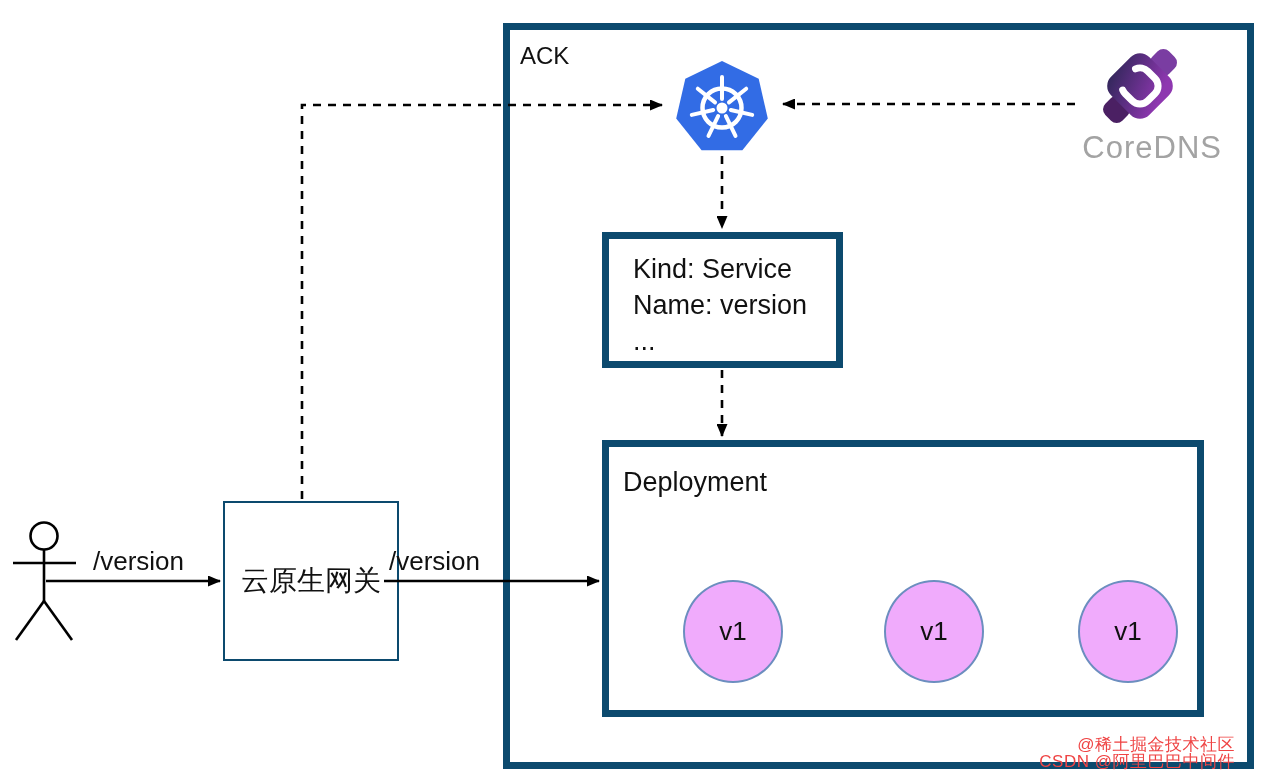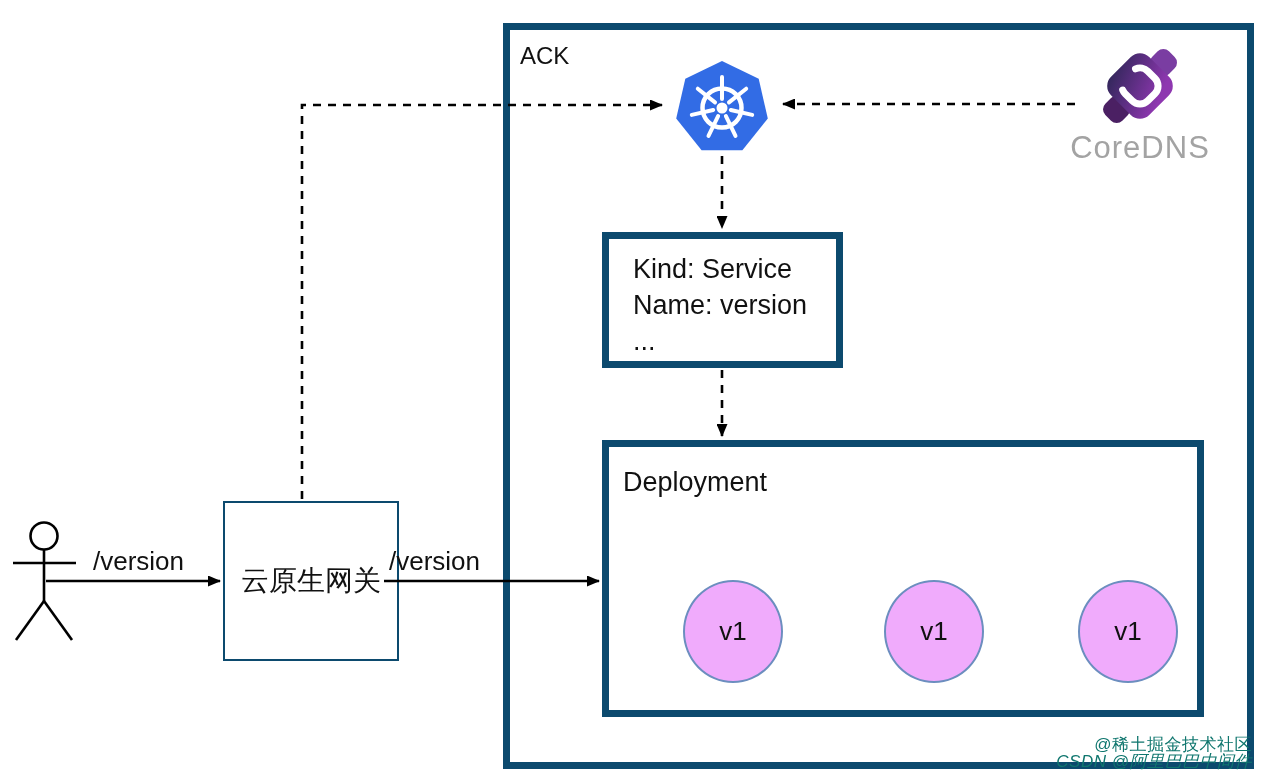--- a/index.html
+++ b/index.html
@@ -19,26 +19,26 @@
     background:#f0abfc;border:2px solid #6c8ebf;box-sizing:border-box;
     display:flex;align-items:center;justify-content:center;font-size:26px;z-index:1;}
   #pod-1{left:683px;top:580px;}
   #pod-2{left:884px;top:580px;}
   #pod-3{left:1078px;top:580px;}
   #wires{position:absolute;left:0;top:0;z-index:2;}
   .label{position:absolute;z-index:3;white-space:nowrap;}
   #ack-label{left:520px;top:42px;font-size:24px;}
   #version-label-1{left:93px;top:546px;font-size:26px;}
   #version-label-2{left:389px;top:546px;font-size:26px;}
-  #coredns-label{left:1058px;top:130px;width:164px;text-align:center;
+  #coredns-label{left:1058px;top:130px;width:164px;text-align:right;
     font-size:31px;color:#a3a3a3;letter-spacing:1px;font-weight:400;}
-  .watermark{position:absolute;right:18px;text-align:right;z-index:4;
-    color:#0f766e;font-size:17px;letter-spacing:0.5px;}
+  .watermark{position:absolute;right:35px;text-align:right;z-index:4;
+    color:#ef4444;font-size:17px;letter-spacing:0.5px;}
   #watermark-1{top:733px;}
-  #watermark-2{top:750px;font-style:italic;}
+  #watermark-2{top:750px;}
 </style>
 </head>
 <body>
 
 <div id="canvas">
 
   <div class="box" id="ack-box"></div>
 
   <div class="box" id="gateway-box">
     <span>云原生网关</span>

